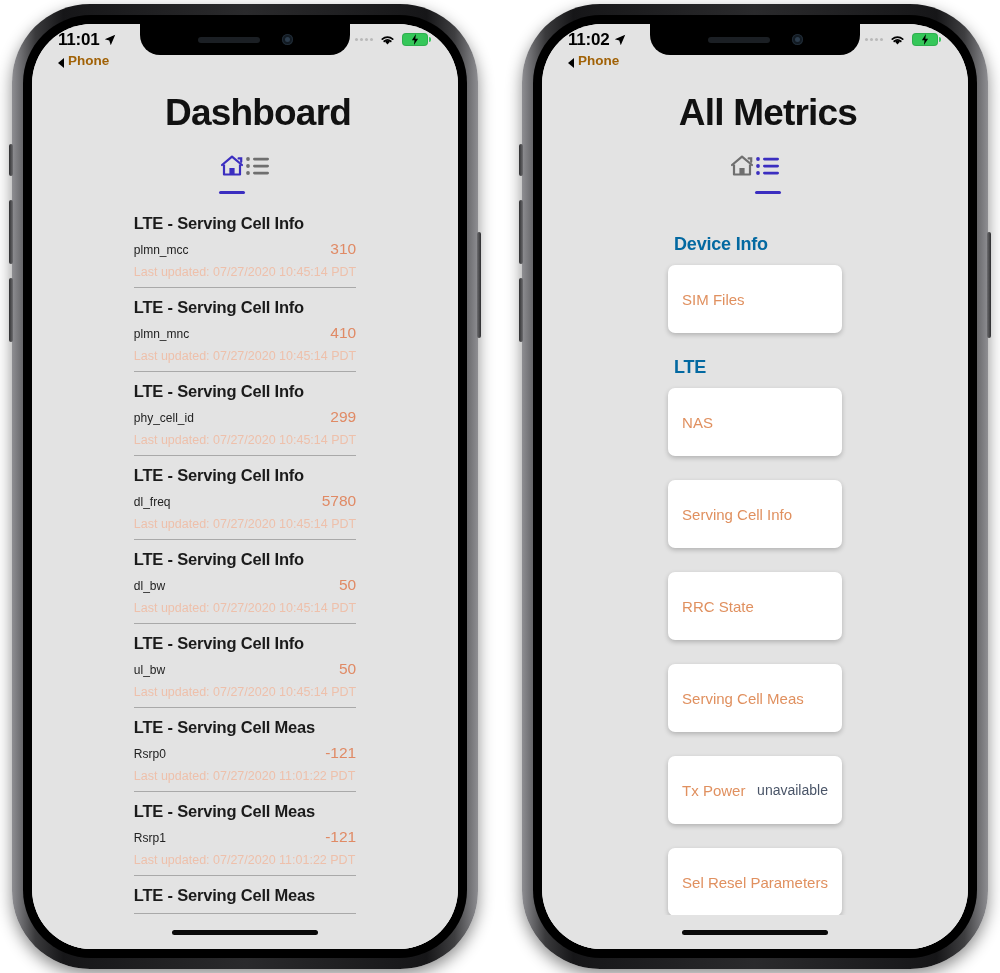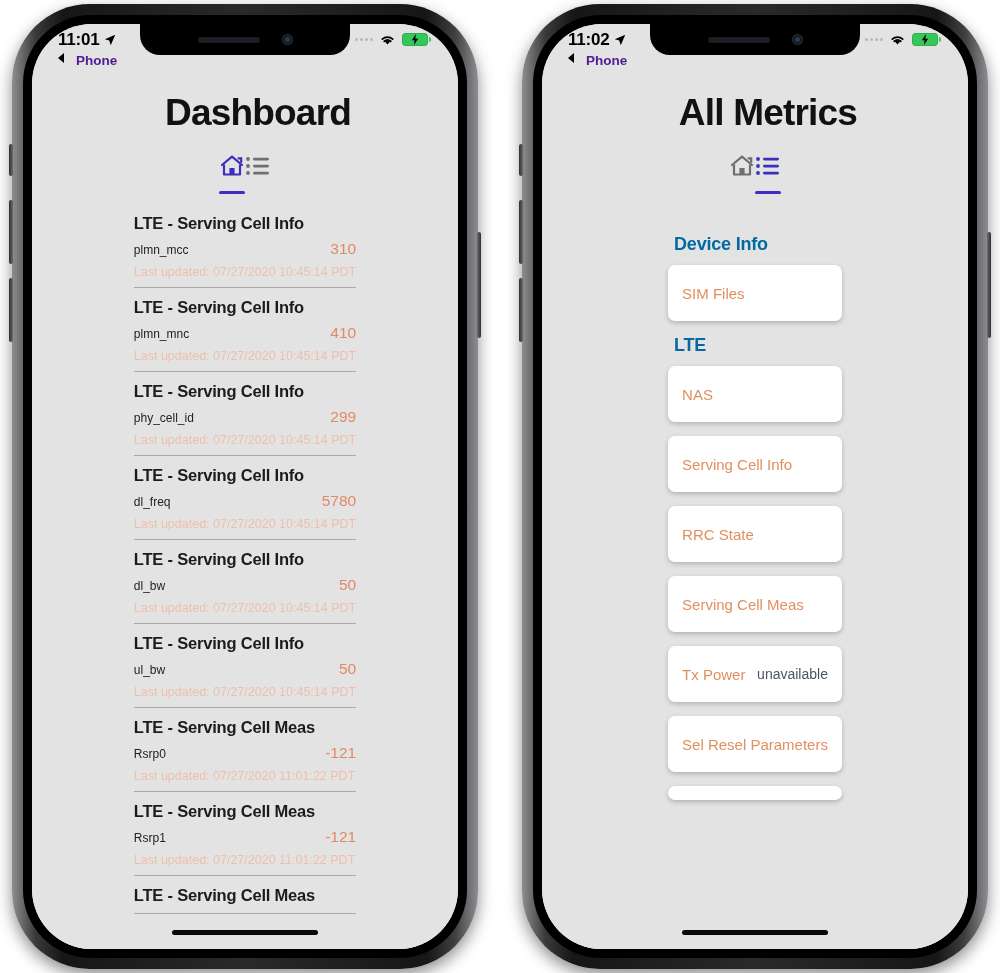--- a/index.html
+++ b/index.html
@@ -79,22 +79,22 @@
     position:relative;box-shadow:inset 0 0 0 1px rgba(0,0,0,.12);
     display:flex;align-items:center;justify-content:center;
   }
   .battery::after{content:"";position:absolute;right:-3px;top:4px;width:2px;height:5px;border-radius:0 2px 2px 0;background:#35c759;}
   .bolt{width:8px;height:11px;}
 
   
   .backapp{
     position:relative;z-index:20;
     padding:0 0 0 26px;margin-top:-2px;
-    font-size:13.5px;font-weight:700;color:#4c1d95;
-    display:flex;align-items:flex-start;gap:12px;
+    font-size:13.5px;font-weight:700;color:#a16207;
+    display:flex;align-items:flex-end;gap:4px;
   }
   .backapp .tri{
     width:0;height:0;border-top:5px solid transparent;border-bottom:5px solid transparent;
     border-right:6px solid #000;display:inline-block;
   }
 
   
   .app{position:absolute;left:0;right:0;top:0;bottom:0;display:flex;flex-direction:column;background:#e3e3e3;}
   .app-content{flex:1;display:flex;flex-direction:column;min-height:0;align-items:center;}
   .page-title{
@@ -121,22 +121,22 @@
   .li-ts{font-size:12.5px;color:#eec0ab;margin-top:7px;}
 
   
   .metrics{flex:1;overflow:hidden;padding:0 18px 0 18px;margin-top:32px;}
   .section-head{
     font-size:18px;font-weight:700;color:#0369a1;
     margin:8px 0 10px 6px;letter-spacing:-0.2px;
   }
   .section-head.tight{}
   .card{
-    background:#fff;border-radius:7px;height:56px;
-    margin-bottom:14px;
+    background:#fff;border-radius:7px;height:68px;
+    margin-bottom:24px;
     display:flex;align-items:center;justify-content:space-between;
     padding:0 14px;box-sizing:border-box;
     box-shadow:0 2px 5px rgba(0,0,0,.22);
   }
   .card-label{font-size:15px;color:#e0905f;}
   .card-value{font-size:14px;color:#4a5568;}
   .card.partial{height:14px;margin-bottom:0;overflow:hidden;}
 
   
   .home-ind{

